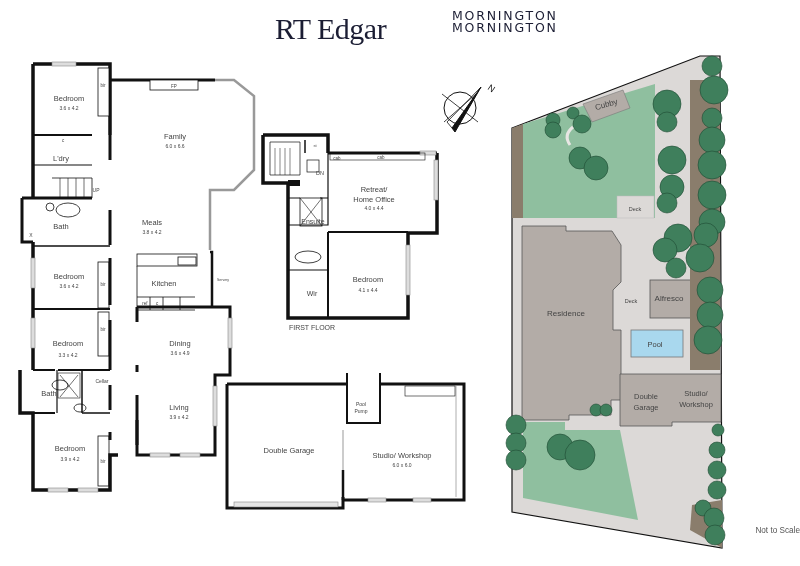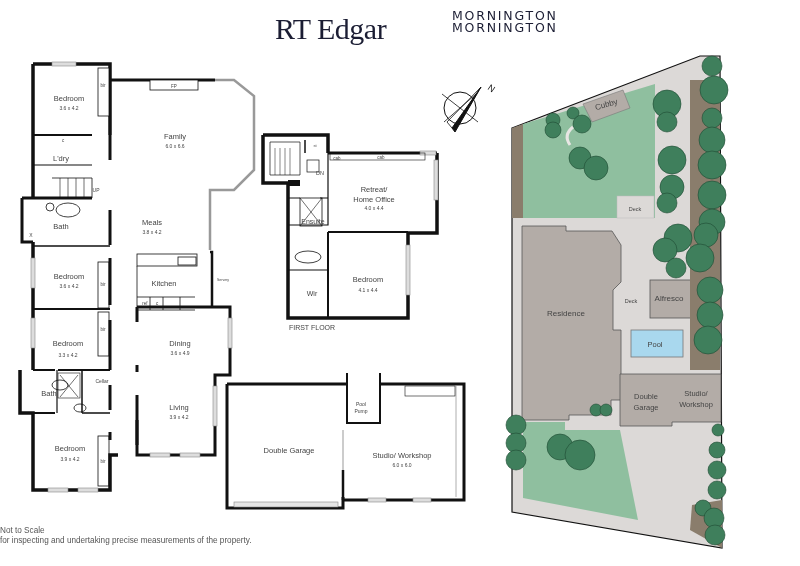--- a/index.html
+++ b/index.html
@@ -2,21 +2,21 @@
 <html><head>
 <meta charset="utf-8">
 <style>
   html,body{margin:0;padding:0;background:#ffffff;}
   body{width:800px;height:566px;position:relative;overflow:hidden;font-family:"Liberation Sans",sans-serif;color:#333;}
   .header{position:absolute;left:0;top:0;width:800px;height:44px;}
   .brand{position:absolute;left:275px;top:12px;font-family:"Liberation Serif",serif;font-weight:normal;font-size:30px;color:#1b1d33;letter-spacing:-0.5px;}
   .region{position:absolute;left:416px;top:10px;font-family:"DejaVu Sans",sans-serif;font-size:12.5px;line-height:12px;color:#1b1d33;letter-spacing:1.8px;margin-left:36px;}
   svg{position:absolute;left:0;top:0;}
   .lbl{font-family:"Liberation Sans",sans-serif;fill:#444;}
-  .footer{position:absolute;left:0;top:526px;width:800px;text-align:left;font-size:8.2px;line-height:10px;color:#555;}
+  .footer{position:absolute;left:0;top:526px;width:800px;text-align:right;font-size:8.2px;line-height:10px;color:#555;}
 </style>
 </head>
 <body>
 
 <div class="header">
   <div class="brand">RT Edgar</div>
   <div class="region">
     <div>MORNINGTON</div>
     <div>MORNINGTON</div>
   </div>
@@ -262,14 +262,13 @@
       <text class="lbl" x="646" y="399" font-size="7.5">Double</text>
       <text class="lbl" x="646" y="410" font-size="7.5">Garage</text>
       <text class="lbl" x="696" y="396" font-size="7.5">Studio/</text>
       <text class="lbl" x="696" y="407" font-size="7.5">Workshop</text>
     </g>
   </g>
 </svg>
 
 <div class="footer">
   <div>Not to Scale</div>
-  <div>for inspecting and undertaking precise measurements of the property.</div>
 </div>
 
 </body></html>

